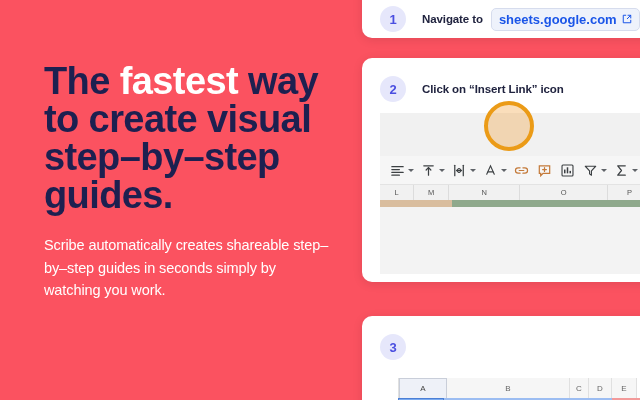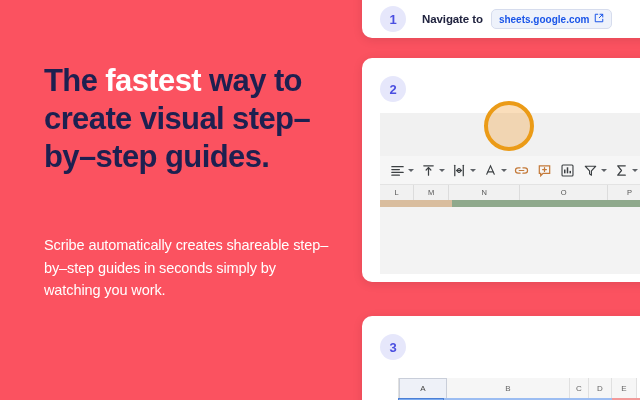--- a/index.html
+++ b/index.html
@@ -8,21 +8,21 @@
     background:#fb5260;
     font-family:"Liberation Sans", sans-serif;
     -webkit-font-smoothing:antialiased;
   }
   .stage{position:relative;width:640px;height:400px;}
 
   
   .left{position:absolute;left:0;top:0;width:362px;height:400px;}
   .headline{
     position:absolute;left:44px;top:62px;width:300px;
-    font-size:31px;line-height:38px;font-weight:700;
+    font-size:38px;line-height:38px;font-weight:700;
     letter-spacing:-0.6px;color:#1d2050;
   }
   .headline .hl{color:#ffffff;}
   .subcopy{
     position:absolute;left:44px;top:234px;width:290px;
     font-size:14.5px;line-height:22.5px;font-weight:500;
     letter-spacing:-0.1px;color:#ffffff;
   }
 
   
@@ -50,21 +50,21 @@
     flex:0 0 auto;
   }
   .step-text{
     margin-left:16px;font-size:11.5px;font-weight:700;
     color:#20233f;letter-spacing:-0.1px;white-space:nowrap;
   }
   .link-chip{
     display:inline-flex;align-items:center;gap:5px;
     margin-left:8px;padding:3px 7px;border-radius:5px;
     background:#eef2fb;border:1px solid #d6dced;
-    color:#1a55e8;font-size:10px;font-weight:700;
+    color:#1a55e8;font-size:13px;font-weight:700;
     white-space:nowrap;
   }
   .ext-icon{display:block;}
 
   
   .sheet2{position:absolute;left:18px;top:55px;right:0;bottom:0;background:#f1f1f1;}
   .toolbar{
     position:absolute;left:0;right:0;top:43px;height:28px;
     background:#f6f6f6;border-bottom:1px solid #e3e3e3;
     display:flex;align-items:center;padding-left:6px;gap:0;
@@ -144,20 +144,21 @@
               <path d="M10.5 1.5L6.3 5.7" stroke="#1a55e8" stroke-width="1.2" stroke-linecap="round"></path>
             </svg>
           </span>
         </div>
       </div>
     </div>
 
     <div class="card" id="card2">
       <div class="card-head">
         <div class="step-badge">2</div>
+        <div class="step-text">Click on “Insert Link” icon</div>
       </div>
 
       <div class="sheet2">
 
         <div class="toolbar">
 
           <div class="tb-item">
             <svg class="tb-ico" viewBox="0 0 18 18">
               <g stroke="#3c4043" stroke-width="1.3" stroke-linecap="round">
                 <line x1="3" y1="5" x2="15" y2="5"></line>

